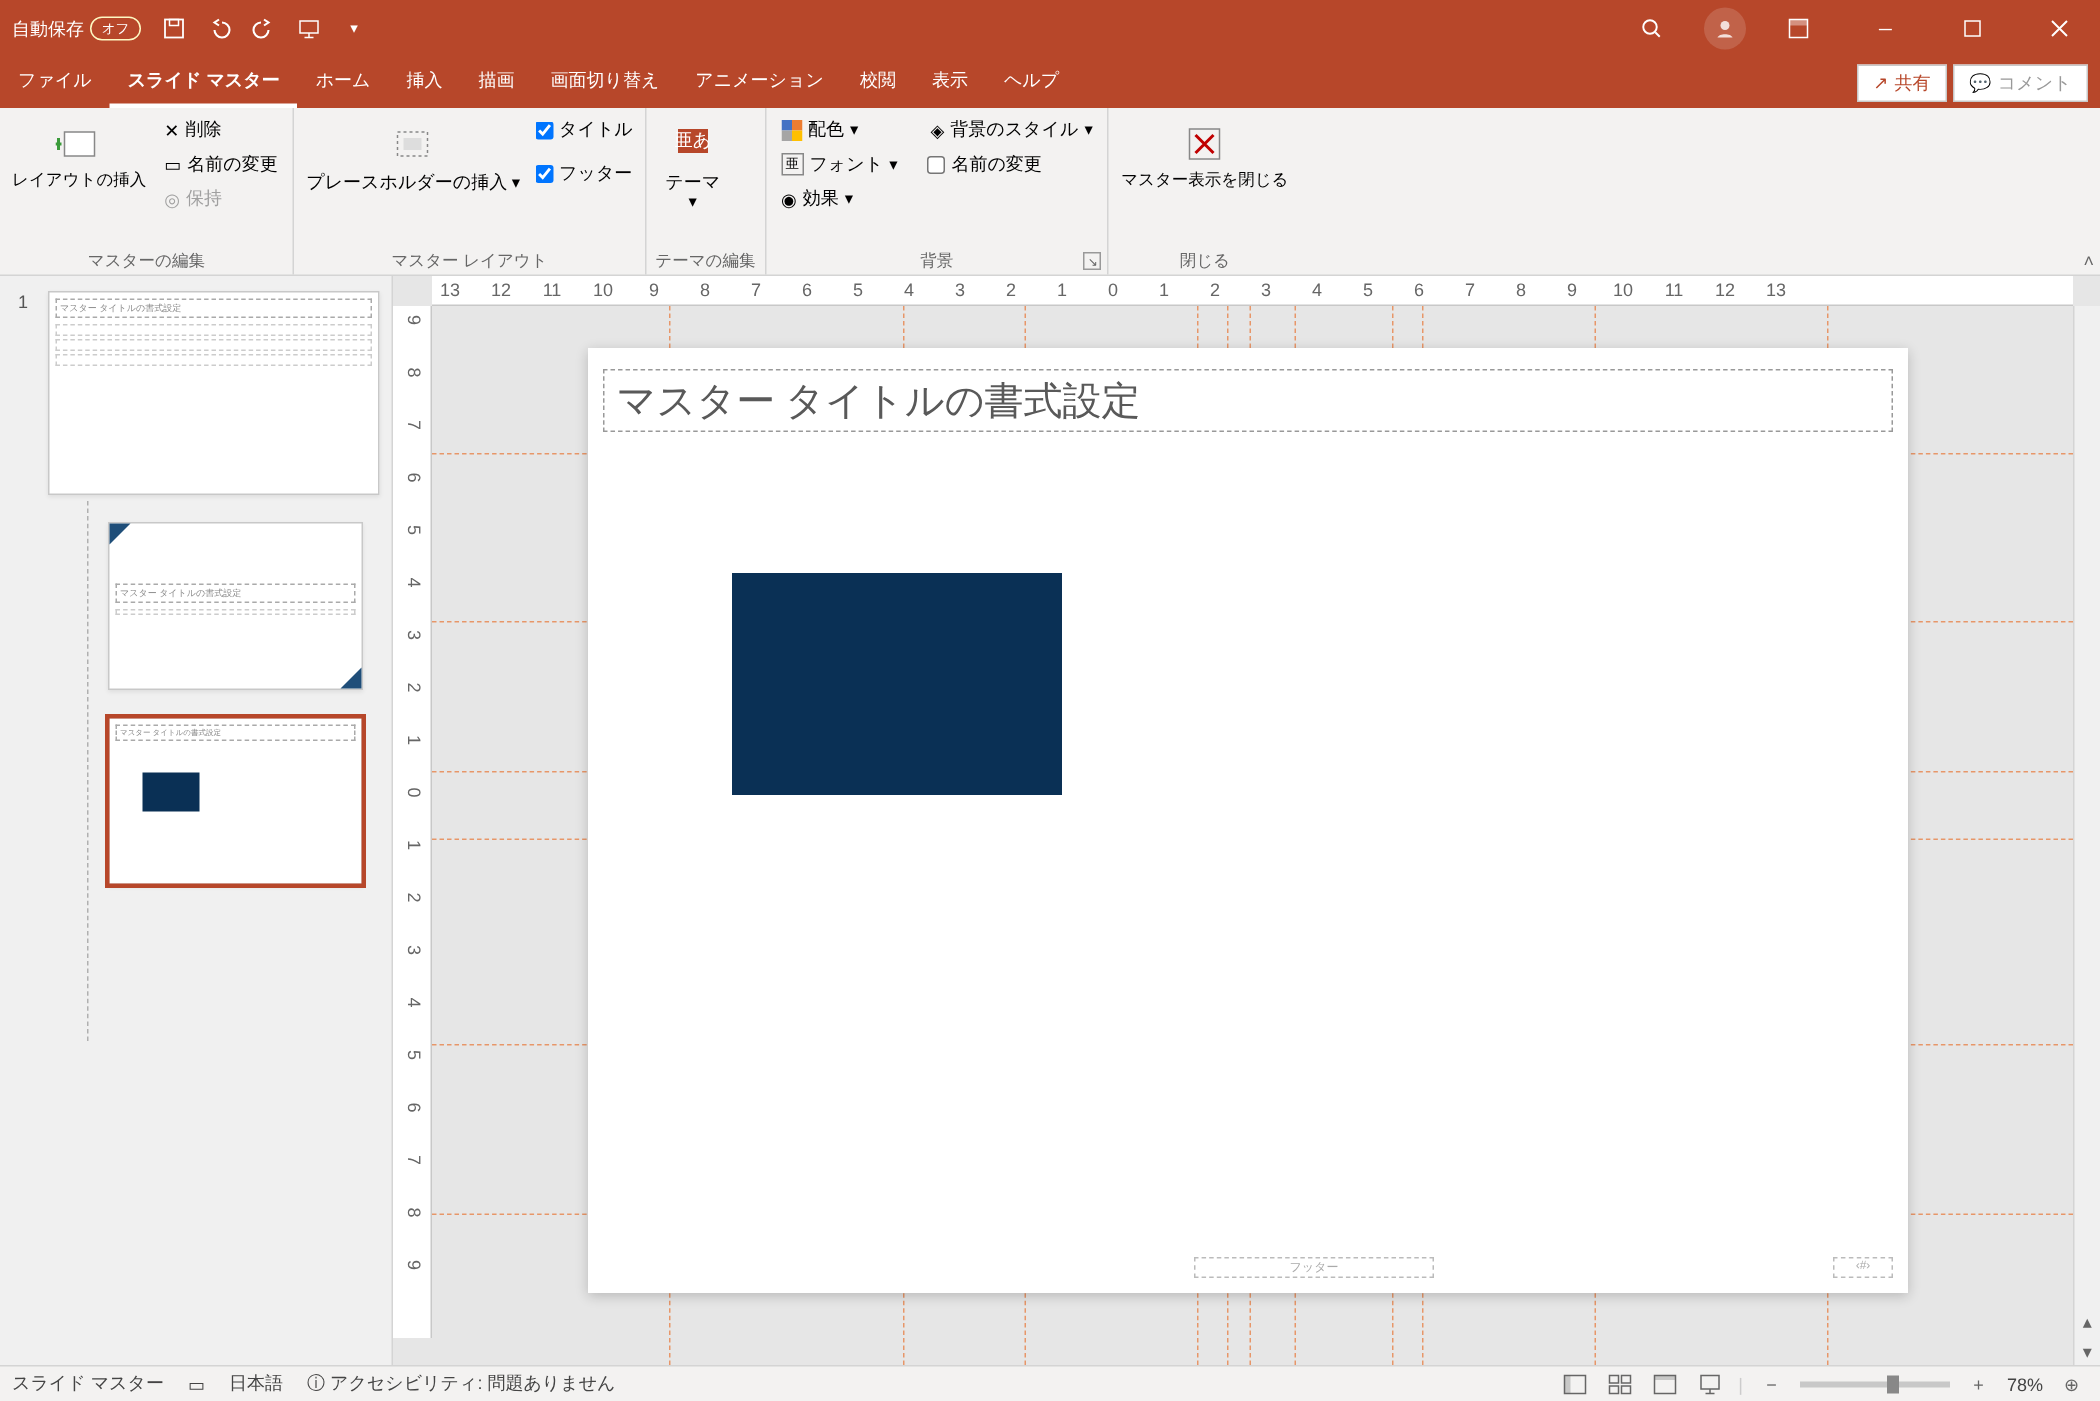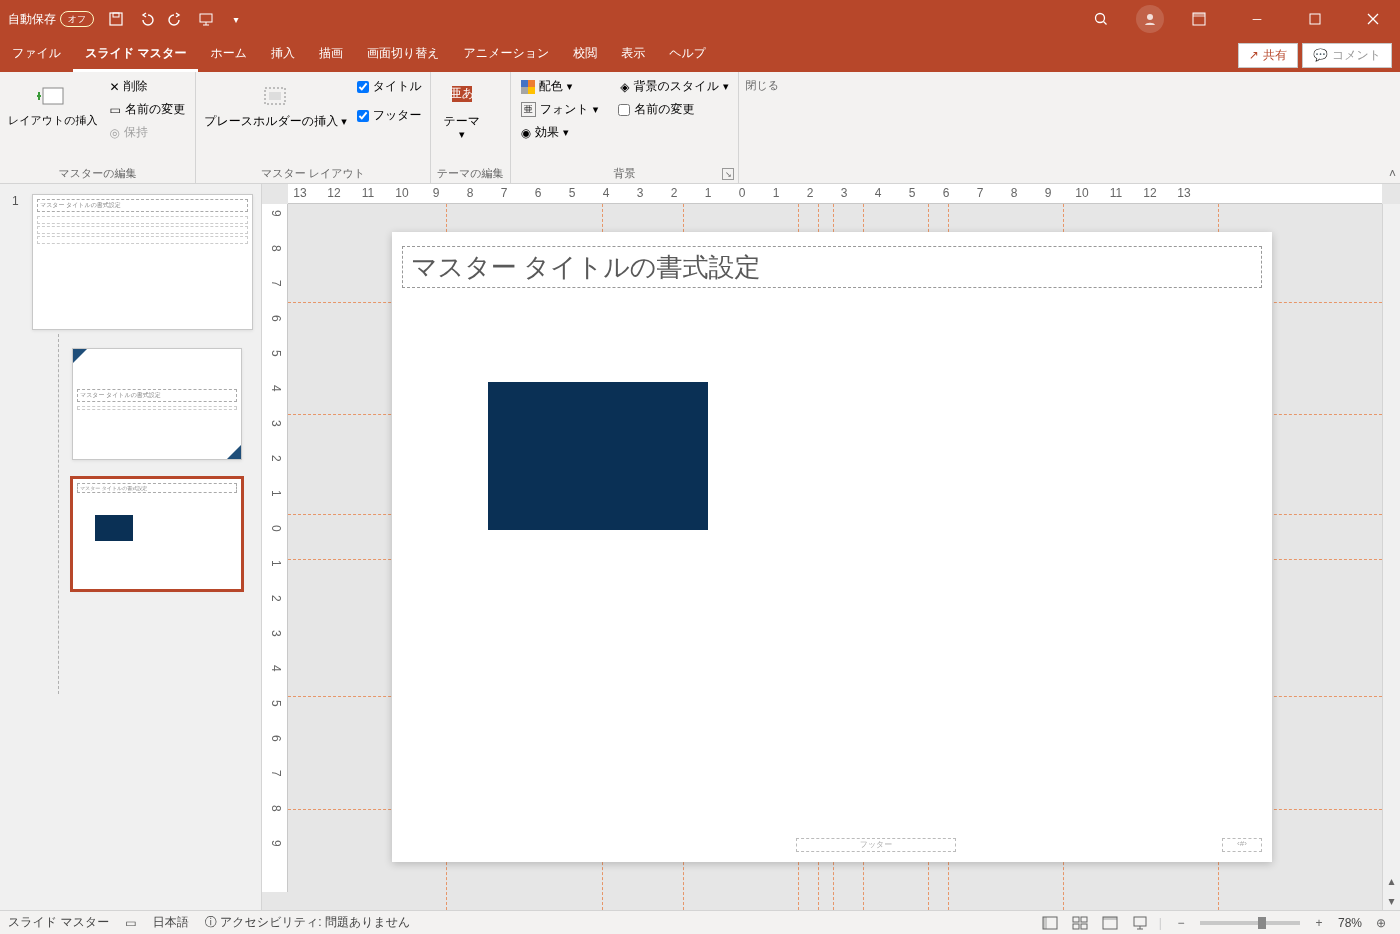--- a/index.html
+++ b/index.html
@@ -251,20 +251,31 @@
             <span>名前の変更</span>
           </label>
       </div>
     </div>
     <div class="group-label">背景</div>
     <span class="dlauncher">↘</span>
   </div>
 
 
   <div class="group" style="border-right:none">
+    <div class="group-body">
+      <div class="bigbtn">
+        <span class="icon">
+            <svg width="32" height="28" viewBox="0 0 32 28">
+              <rect x="6" y="4" width="20" height="20" fill="none" stroke="#888"></rect>
+              <path d="M10 8l12 12M22 8L10 20" stroke="#c00000" stroke-width="2"></path>
+            </svg>
+          </span>
+        <span class="lbl">マスター表示を閉じる</span>
+      </div>
+    </div>
     <div class="group-label">閉じる</div>
   </div>
   <span class="collapse">˄</span>
 </div>
 
 <div class="workspace">
   <div class="thumbs">
     <div class="thumb-wrap" style="position:relative">
       <span class="thumb-num">1</span>
       <div class="thumb master">

